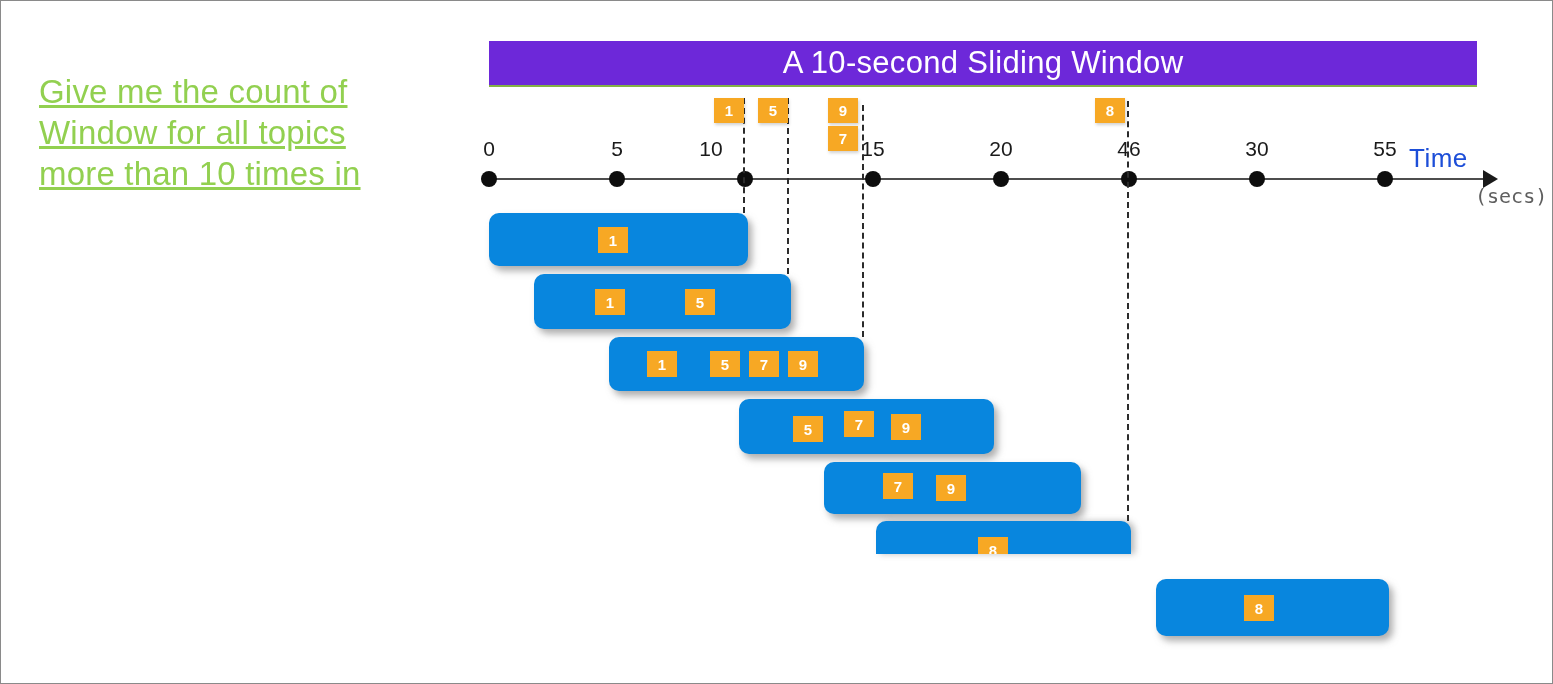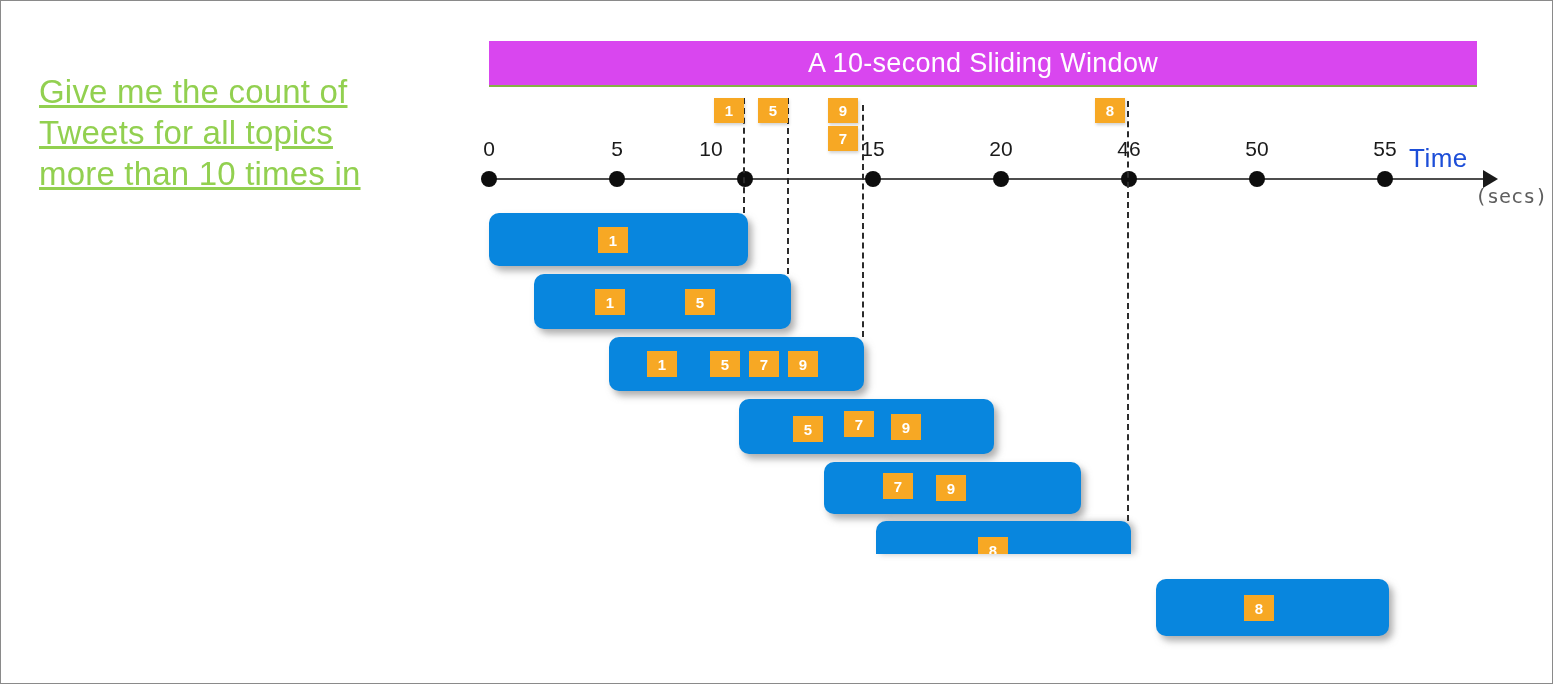--- a/index.html
+++ b/index.html
@@ -25,27 +25,27 @@
     letter-spacing: 0.2px;
     text-decoration: underline;
   }
   
   .banner {
     position: absolute;
     left: 488px;
     top: 40px;
     width: 988px;
     height: 46px;
-    background: #d946ef;
+    background: #6d28d9;
     border-bottom: 2px solid #84b245;
     display: flex;
     align-items: center;
     justify-content: center;
     color: #ffffff;
-    font-size: 27px;
+    font-size: 31px;
     font-weight: 300;
     letter-spacing: 0.3px;
   }
   
   .axis-line {
     position: absolute;
     left: 487px;
     top: 177px;
     width: 997px;
     height: 2px;
@@ -126,21 +126,21 @@
     box-shadow: 4px 0px 6px rgba(110,110,110,0.45);
   }
 </style>
 </head>
 <body>
 
 <div class="canvas">
 
   <div class="question">
     <div>Give me the count of</div>
-    <div>Tweets for all topics</div>
+    <div>Window for all topics</div>
     <div>more than 10 times in</div>
   </div>
 
   <div class="banner">
     <span>A 10-second Sliding Window</span>
   </div>
 
   <div class="axis-line"></div>
   <div class="axis-arrow"></div>
 
@@ -152,21 +152,21 @@
   <div class="dot" style="left:1120px"></div>
   <div class="dot" style="left:1248px"></div>
   <div class="dot" style="left:1376px"></div>
 
   <div class="tick" style="left:466px">0</div>
   <div class="tick" style="left:594px">5</div>
   <div class="tick" style="left:688px">10</div>
   <div class="tick" style="left:850px">15</div>
   <div class="tick" style="left:978px">20</div>
   <div class="tick" style="left:1106px">46</div>
-  <div class="tick" style="left:1234px">50</div>
+  <div class="tick" style="left:1234px">30</div>
   <div class="tick" style="left:1362px">55</div>
 
   <div class="time-label">Time</div>
   <div class="secs-label">(secs)</div>
 
   <div class="dash" style="left:742px;  top:97px;  height:115px"></div>
   <div class="dash" style="left:786px;  top:97px;  height:176px"></div>
   <div class="dash" style="left:861px;  top:104px; height:232px"></div>
   <div class="dash" style="left:1126px; top:100px; height:420px"></div>
 

